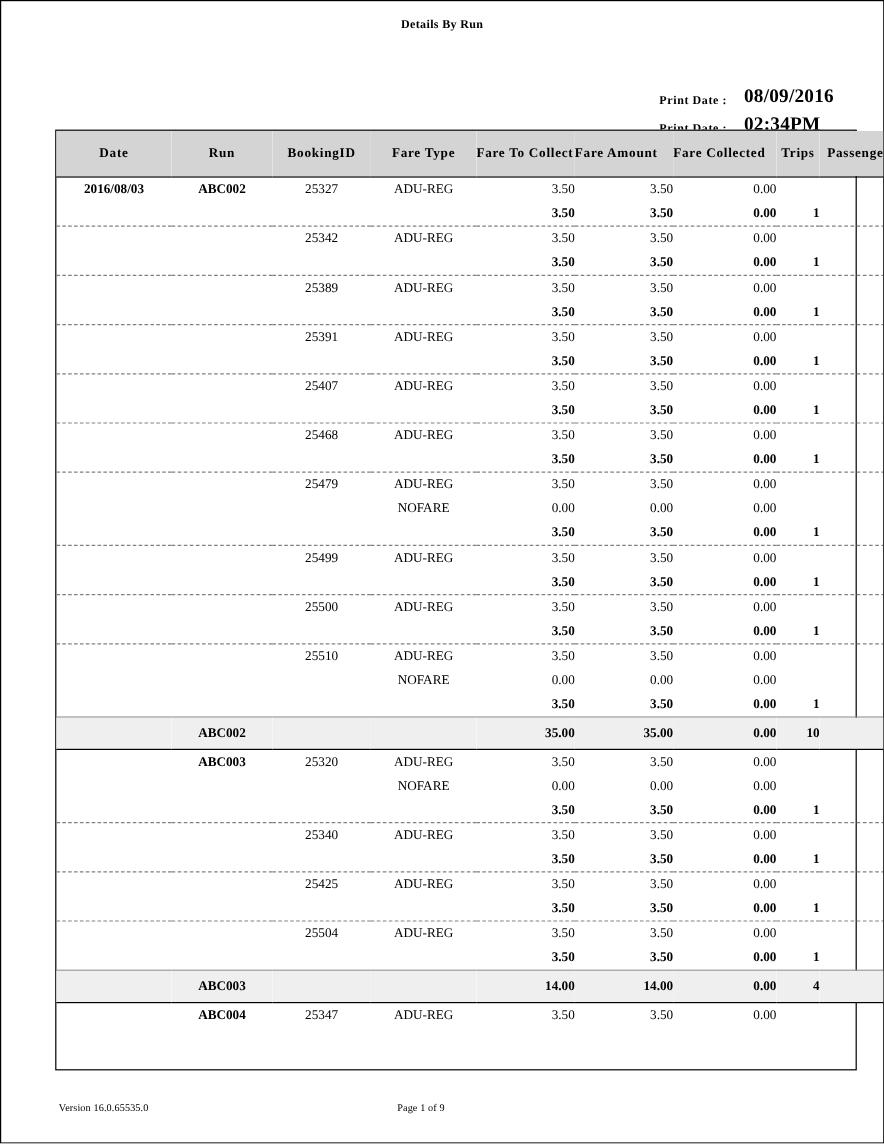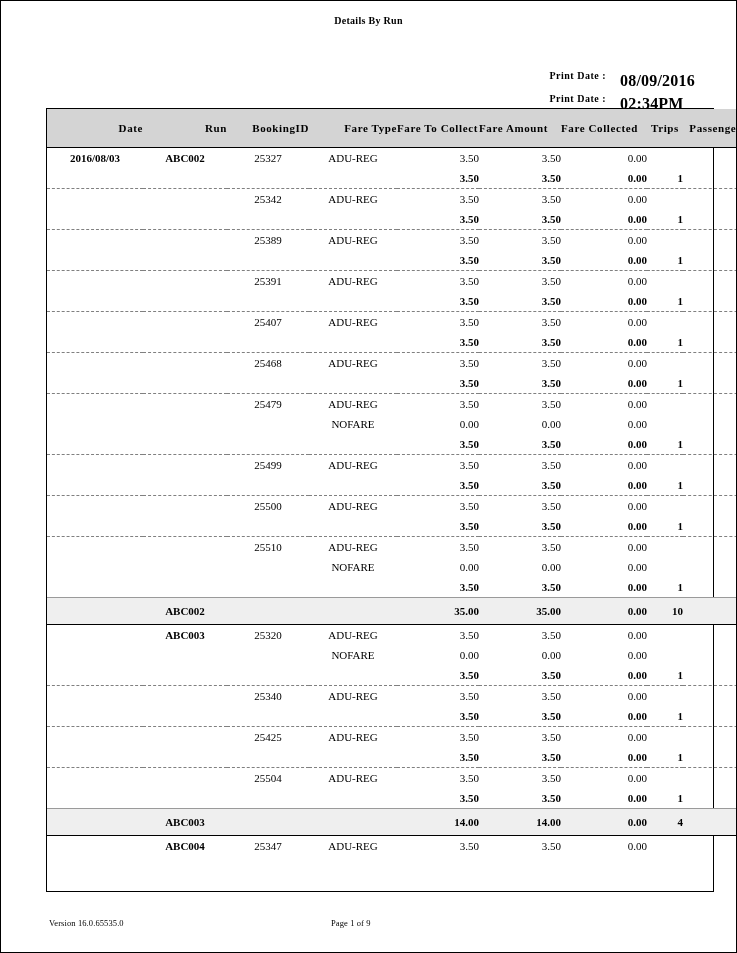--- a/index.html
+++ b/index.html
@@ -47,21 +47,21 @@
 
   .print-block {
     position: absolute;
     top: 68px;
     right: 28px;
     width: 190px;
   }
   .print-row {
     display: flex;
     justify-content: flex-end;
-    align-items: flex-start;
+    align-items: flex-end;
     line-height: 1.45;
   }
   .print-label {
     font-size: 10px;
     font-weight: bold;
     letter-spacing: 0.5px;
     text-align: right;
     width: 86px;
   }
   .print-value {
@@ -99,21 +99,21 @@
   }
 
   thead th {
     background: #d4d4d4;
     font-weight: bold;
     font-size: 10.5px;
     letter-spacing: 0.6px;
     height: 38px;
     border-bottom: 1.5px solid #000000;
   }
-  th.c-date, th.c-run, th.c-book, th.c-type { text-align: right; margin-top: 32px; }
+  th.c-date, th.c-run, th.c-book, th.c-type { text-align: center; margin-top: 32px; }
   th.c-ftc, th.c-famt, th.c-fcol { text-align: left; padding-right: 6px; }
   th.c-trips, th.c-pass { text-align: center; padding-right: 6px; }
 
   
   col.w-date  { width: 96px; }
   col.w-run   { width: 84px; }
   col.w-book  { width: 82px; }
   col.w-type  { width: 88px; }
   col.w-ftc   { width: 82px; }
   col.w-famt  { width: 82px; }

